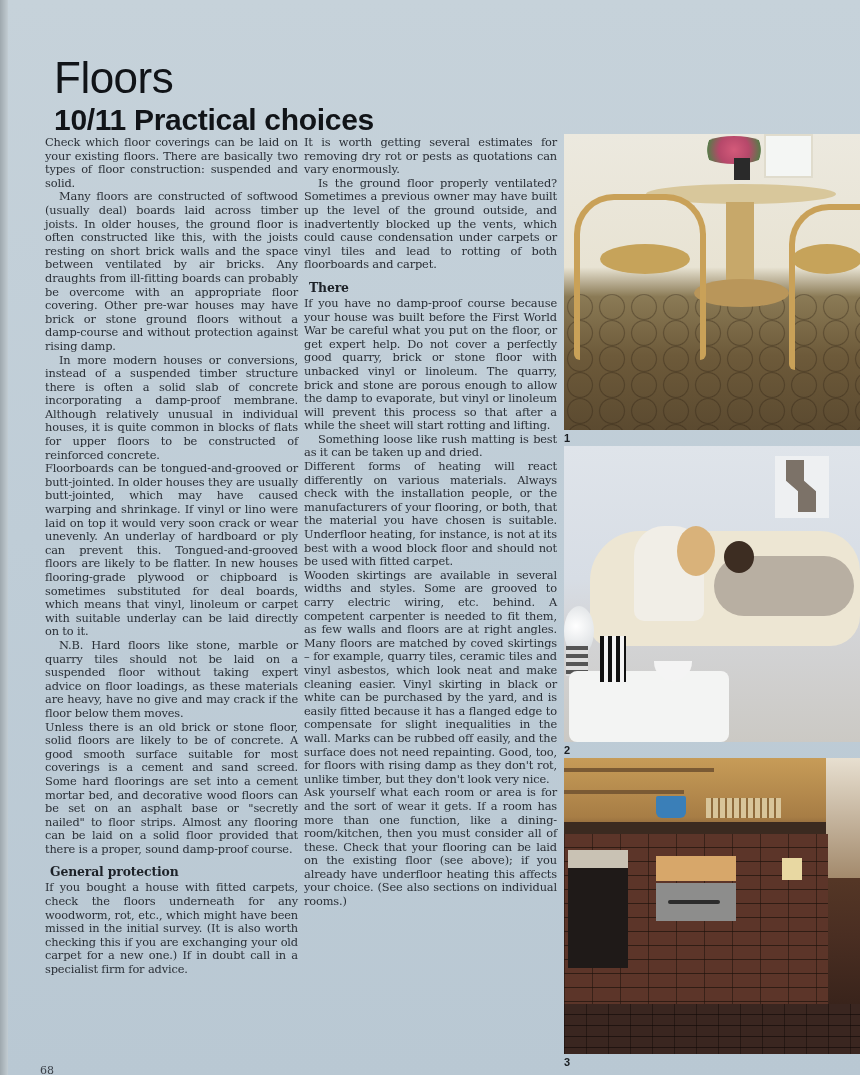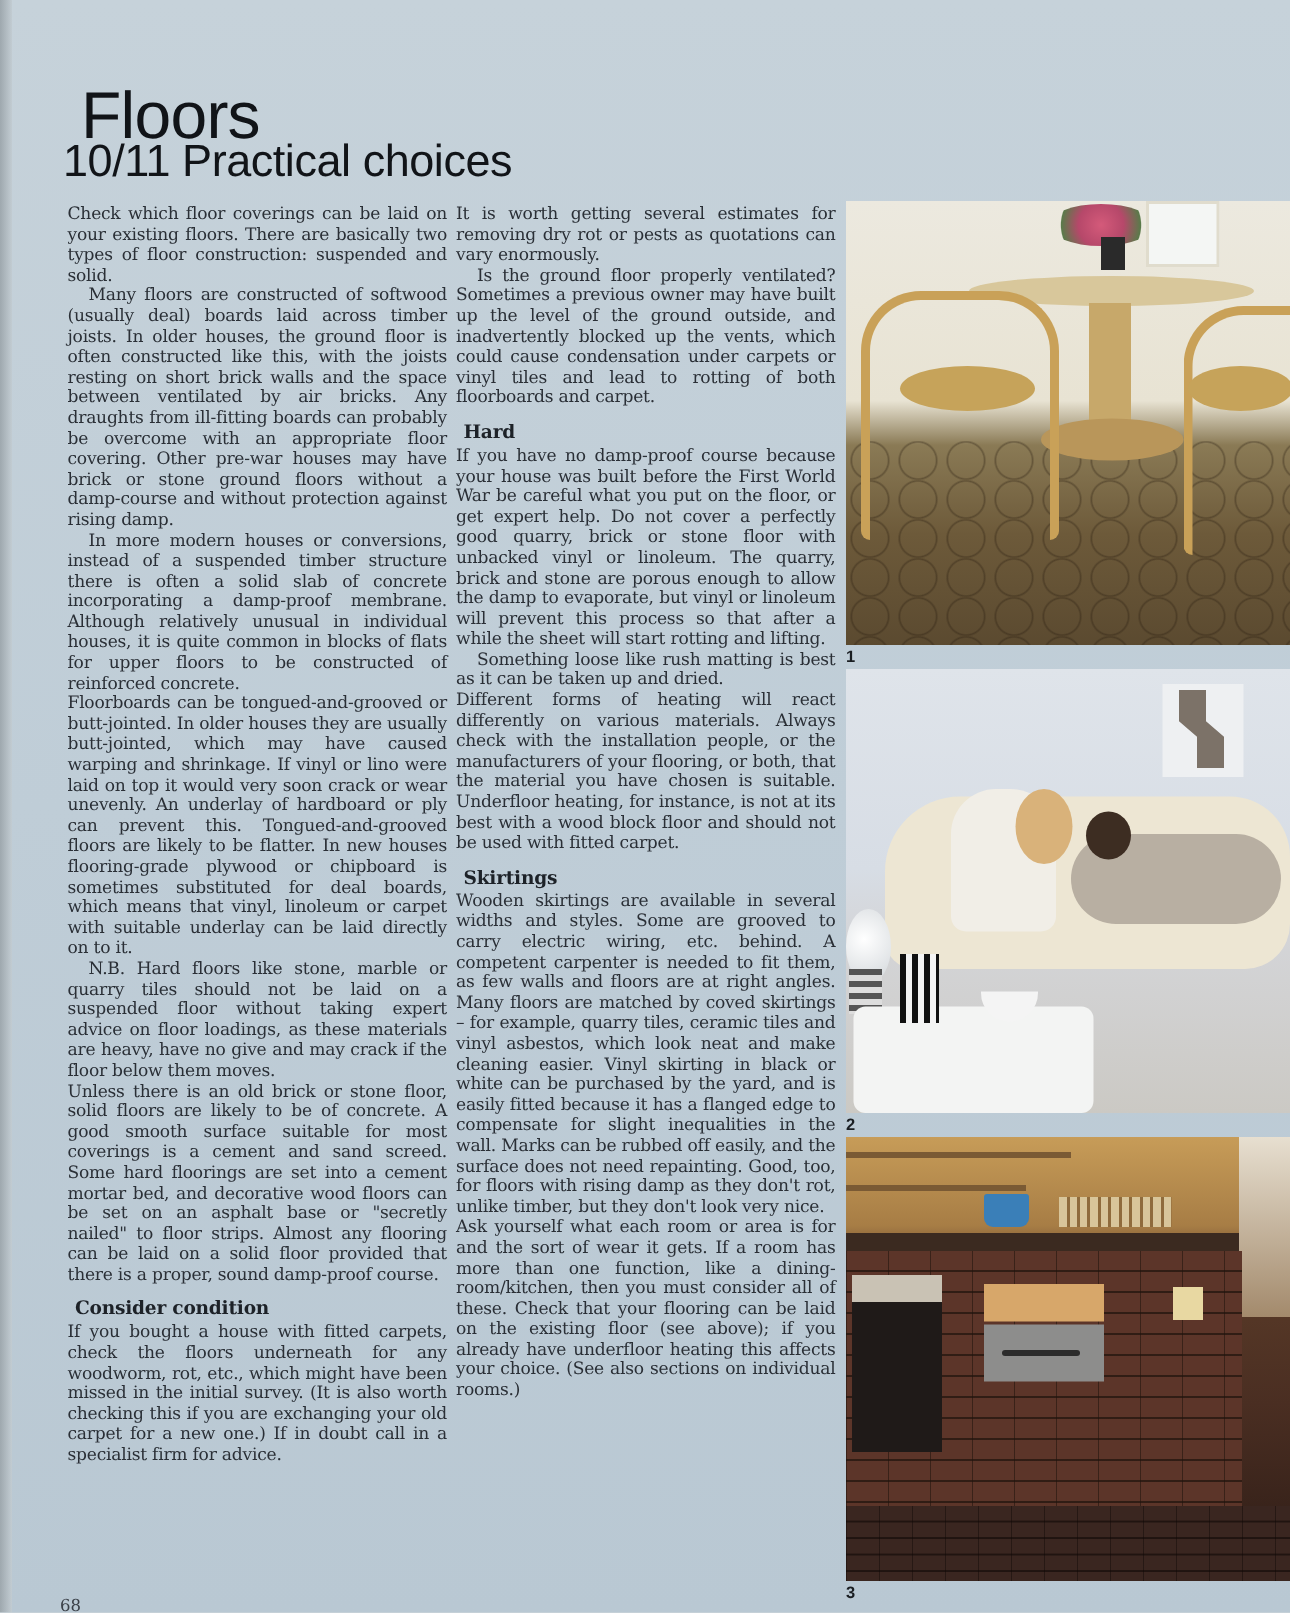--- a/index.html
+++ b/index.html
@@ -108,47 +108,46 @@
   }
 </style>
 </head>
 <body>
 
 <div class="left-edge"></div>
 <div class="page">
 </div>
 
 <h1 class="title" style="margin:16px;font-weight:normal;">Floors</h1>
-<h2 class="subtitle" style="margin:4px;font-weight:normal;">10/11 Practical choices</h2>
+<h2 class="subtitle" style="margin:16px;font-weight:bold;">10/11 Practical choices</h2>
 
 <div class="col c1">
   <p>Check which floor coverings can be laid on your existing floors. There are basically two types of floor construction: suspended and solid.</p>
   <p class="indent">Many floors are constructed of softwood (usually deal) boards laid across timber joists. In older houses, the ground floor is often constructed like this, with the joists resting on short brick walls and the space between ventilated by air bricks. Any draughts from ill-fitting boards can probably be overcome with an appropriate floor covering. Other pre-war houses may have brick or stone ground floors without a damp-course and without protection against rising damp.</p>
   <p class="indent">In more modern houses or conversions, instead of a suspended timber structure there is often a solid slab of concrete incorporating a damp-proof membrane. Although relatively unusual in individual houses, it is quite common in blocks of flats for upper floors to be constructed of reinforced concrete.</p>
 
   <p>Floorboards can be tongued-and-grooved or butt-jointed. In older houses they are usually butt-jointed, which may have caused warping and shrinkage. If vinyl or lino were laid on top it would very soon crack or wear unevenly. An underlay of hardboard or ply can prevent this. Tongued-and-grooved floors are likely to be flatter. In new houses flooring-grade plywood or chipboard is sometimes substituted for deal boards, which means that vinyl, linoleum or carpet with suitable underlay can be laid directly on to it.</p>
   <p class="indent">N.B. Hard floors like stone, marble or quarry tiles should not be laid on a suspended floor without taking expert advice on floor loadings, as these materials are heavy, have no give and may crack if the floor below them moves.</p>
 
   <p>Unless there is an old brick or stone floor, solid floors are likely to be of concrete. A good smooth surface suitable for most coverings is a cement and sand screed. Some hard floorings are set into a cement mortar bed, and decorative wood floors can be set on an asphalt base or "secretly nailed" to floor strips. Almost any flooring can be laid on a solid floor provided that there is a proper, sound damp-proof course.</p>
 
-  <h3>Consider condition</h3>
+  <h3>General protection</h3>
   <p>If you bought a house with fitted carpets, check the floors underneath for any woodworm, rot, etc., which might have been missed in the initial survey. (It is also worth checking this if you are exchanging your old carpet for a new one.) If in doubt call in a specialist firm for advice.</p>
 </div>
 
 <div class="col c2">
   <p>It is worth getting several estimates for removing dry rot or pests as quotations can vary enormously.</p>
   <p class="indent">Is the ground floor properly ventilated? Sometimes a previous owner may have built up the level of the ground outside, and inadvertently blocked up the vents, which could cause condensation under carpets or vinyl tiles and lead to rotting of both floorboards and carpet.</p>
 
-  <h3>Hard</h3>
+  <h3>There</h3>
   <p>If you have no damp-proof course because your house was built before the First World War be careful what you put on the floor, or get expert help. Do not cover a perfectly good quarry, brick or stone floor with unbacked vinyl or linoleum. The quarry, brick and stone are porous enough to allow the damp to evaporate, but vinyl or linoleum will prevent this process so that after a while the sheet will start rotting and lifting.</p>
   <p class="indent">Something loose like rush matting is best as it can be taken up and dried.</p>
 
   <p>Different forms of heating will react differently on various materials. Always check with the installation people, or the manufacturers of your flooring, or both, that the material you have chosen is suitable. Underfloor heating, for instance, is not at its best with a wood block floor and should not be used with fitted carpet.</p>
 
-  <h3>Skirtings</h3>
   <p>Wooden skirtings are available in several widths and styles. Some are grooved to carry electric wiring, etc. behind. A competent carpenter is needed to fit them, as few walls and floors are at right angles. Many floors are matched by coved skirtings – for example, quarry tiles, ceramic tiles and vinyl asbestos, which look neat and make cleaning easier. Vinyl skirting in black or white can be purchased by the yard, and is easily fitted because it has a flanged edge to compensate for slight inequalities in the wall. Marks can be rubbed off easily, and the surface does not need repainting. Good, too, for floors with rising damp as they don't rot, unlike timber, but they don't look very nice.</p>
 
   <p>Ask yourself what each room or area is for and the sort of wear it gets. If a room has more than one function, like a dining-room/kitchen, then you must consider all of these. Check that your flooring can be laid on the existing floor (see above); if you already have underfloor heating this affects your choice. (See also sections on individual rooms.)</p>
 </div>
 
 <div class="photos">
   <div class="photo p1">
     <div class="window"></div>
     <div class="flowers"></div>
     <div class="vase"></div>

